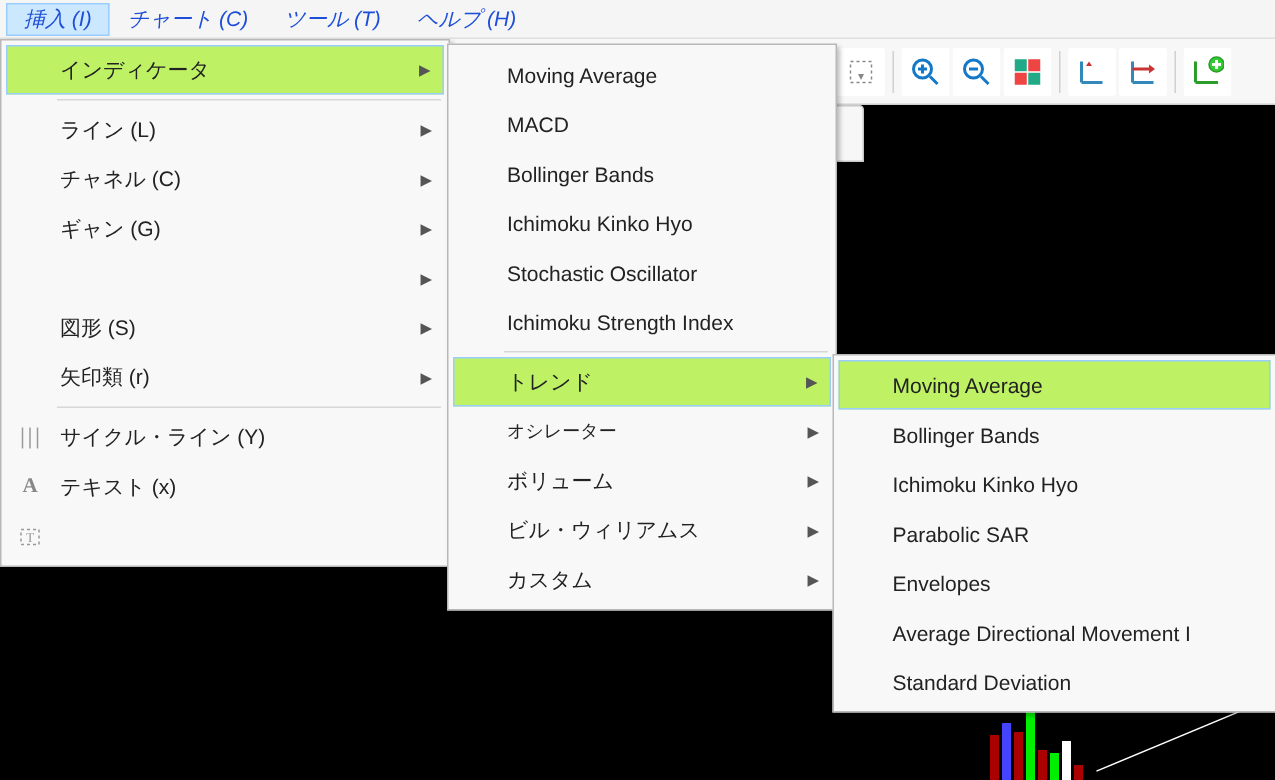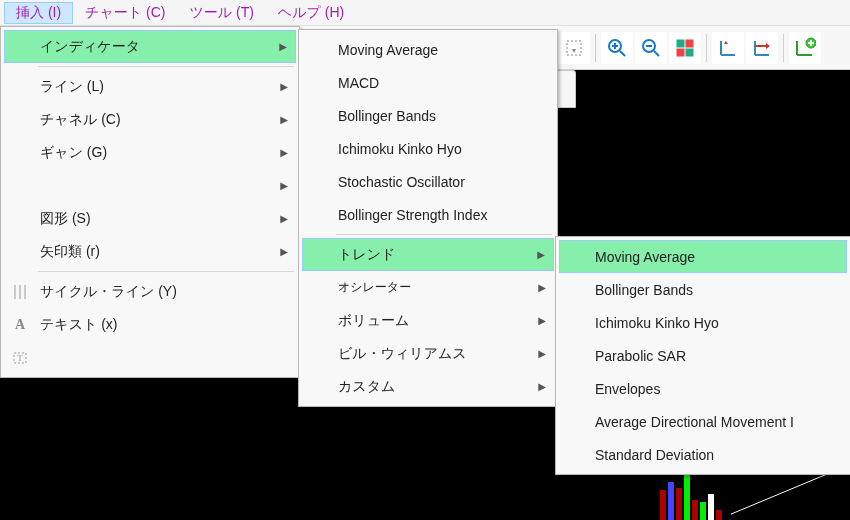--- a/index.html
+++ b/index.html
@@ -15,22 +15,23 @@
   .menubar {
     display: flex;
     align-items: center;
     height: 26px;
     background: #f5f5f5;
     border-bottom: 1px solid #e0e0e0;
     padding-left: 4px;
   }
   .menubar-item {
     padding: 2px 12px;
-    color: #a21caf;
+    color: #1d4ed8;
     white-space: nowrap;
+    font-style: italic;
   }
   .menubar-item.open {
     background: #cce8ff;
     border: 1px solid #99ccff;
     padding: 1px 11px;
   }
   .toolbar {
     height: 44px;
     background: #f7f7f7;
     border-bottom: 1px solid #d0d0d0;
@@ -131,21 +132,21 @@
     display: flex;
     align-items: center;
     height: 33px;
     padding-left: 36px;
     padding-right: 18px;
     position: relative;
     color: #222;
     white-space: nowrap;
   }
   .menu-row.highlight {
-    background: #86efac;
+    background: #bef264;
     border: 1px solid #99ccff;
     padding-left: 35px;
     padding-right: 17px;
     height: 33px;
   }
   .menu-row .arrow {
     position: absolute;
     right: 8px;
     font-size: 10px;
     color: #555;
@@ -332,21 +333,21 @@
   <div class="menu-row">
       <span>Bollinger Bands</span>
     </div>
   <div class="menu-row">
       <span>Ichimoku Kinko Hyo</span>
     </div>
   <div class="menu-row">
       <span>Stochastic Oscillator</span>
     </div>
   <div class="menu-row">
-      <span>Bollinger Strength Index</span>
+      <span>Ichimoku Strength Index</span>
     </div>
   <div class="menu-sep"></div>
   <div class="menu-row highlight">
     <span>トレンド</span>
     <span class="arrow">▶</span>
   </div>
   <div class="menu-row" style="font-size:12px">
     <span>オシレーター</span>
     <span class="arrow">▶</span>
   </div>

